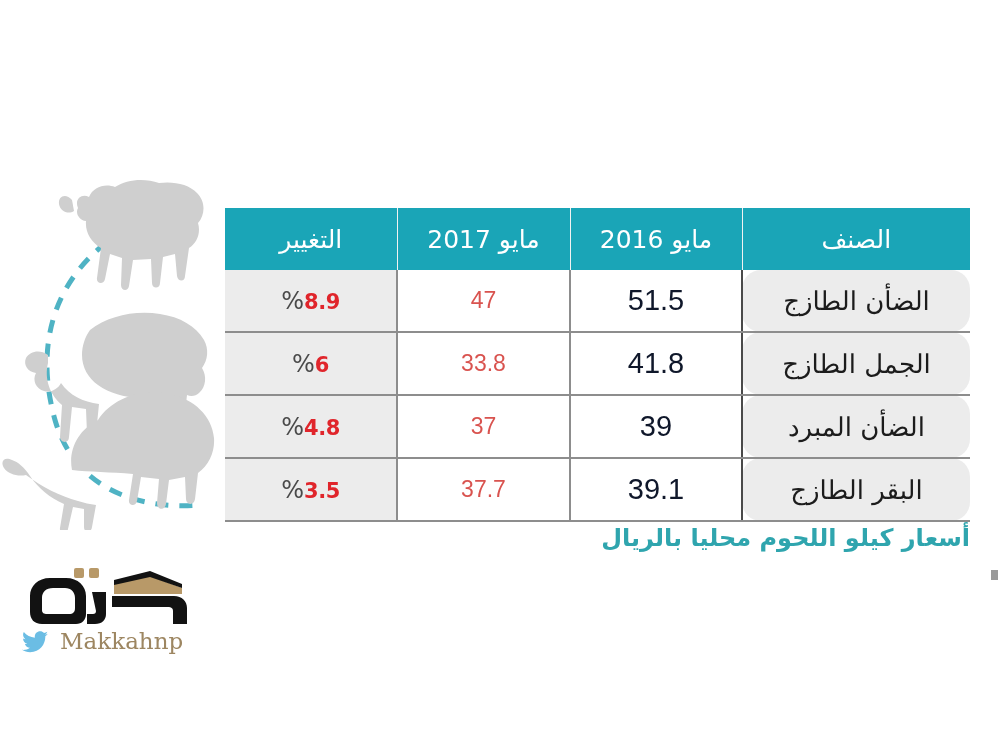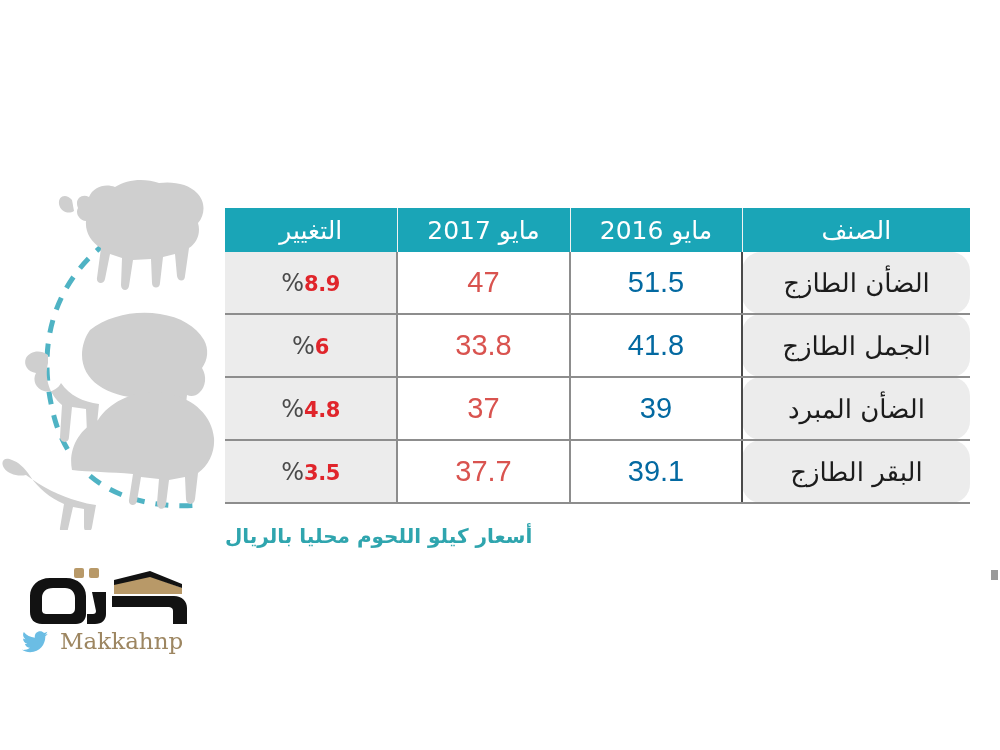--- a/index.html
+++ b/index.html
@@ -39,21 +39,21 @@
   #price-table col.c-y2016  { width: 172px; }
   #price-table col.c-y2017  { width: 173px; }
   #price-table col.c-change { width: 172px; }
 
   #price-table th {
     background: #1AA5B7;
     color: #ffffff;
     font-family: "DejaVu Sans", "Liberation Sans", sans-serif;
     font-size: 25px;
     font-weight: 400;
-    height: 44px;
+    height: 62px;
     text-align: center;
     vertical-align: middle;
     border-left: 1px solid #f2f2f2;
     padding: 0;
   }
   #price-table th:last-child { border-left: none; }
 
   #price-table td {
     height: 61px;
     text-align: center;
@@ -71,27 +71,27 @@
     background: #ececec !important;
     font-size: 26px;
     color: #1c1c1c;
     font-family: "DejaVu Serif", "Liberation Serif", serif;
     border-left: 2px solid #4a4a4a !important;
     border-radius: 19px;
   }
   
   .cell-y2016 {
     font-size: 29px;
-    color: #0369a1;
+    color: #0f172a;
     font-weight: 300;
     font-family: "Liberation Sans", "DejaVu Sans", sans-serif;
   }
   
   .cell-y2017 {
-    font-size: 29px;
+    font-size: 23px;
     color: #d9534f;
     font-weight: 300;
     font-family: "Liberation Sans", "DejaVu Sans", sans-serif;
   }
   
   .cell-change {
     background: #ececec !important;
     font-size: 22px;
     color: #4a4a4a;
     white-space: nowrap;
@@ -107,22 +107,22 @@
     color: #4a4a4a;
     font-weight: 400;
   }
 
   
   #caption {
     position: absolute;
     left: 225px;
     top: 524px;
     width: 745px;
-    text-align: left;
-    font-size: 20px;
+    text-align: right;
+    font-size: 24px;
     font-weight: bold;
     color: #2FA5AE;
     direction: rtl;
     font-family: "DejaVu Sans", "Liberation Sans", sans-serif;
     letter-spacing: -0.5px;
   }
 
   
   #logo-block {
     position: absolute;

